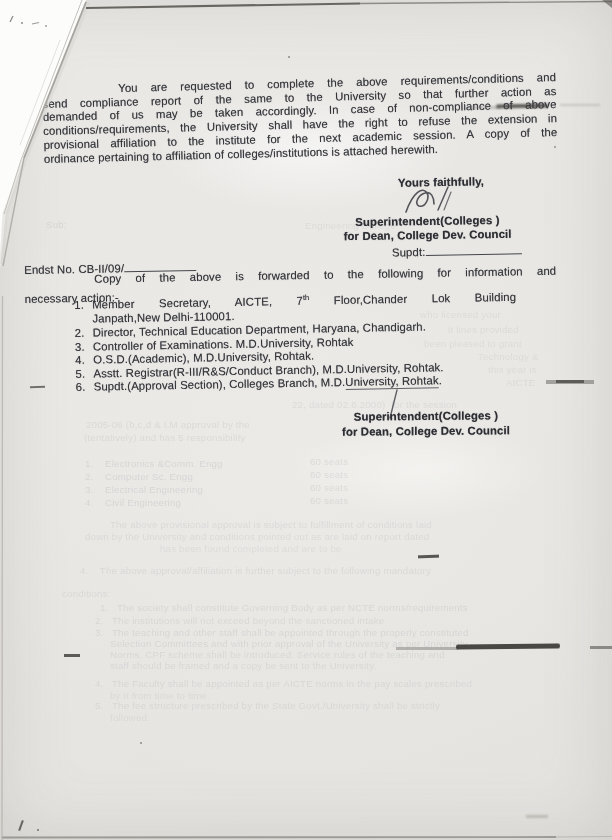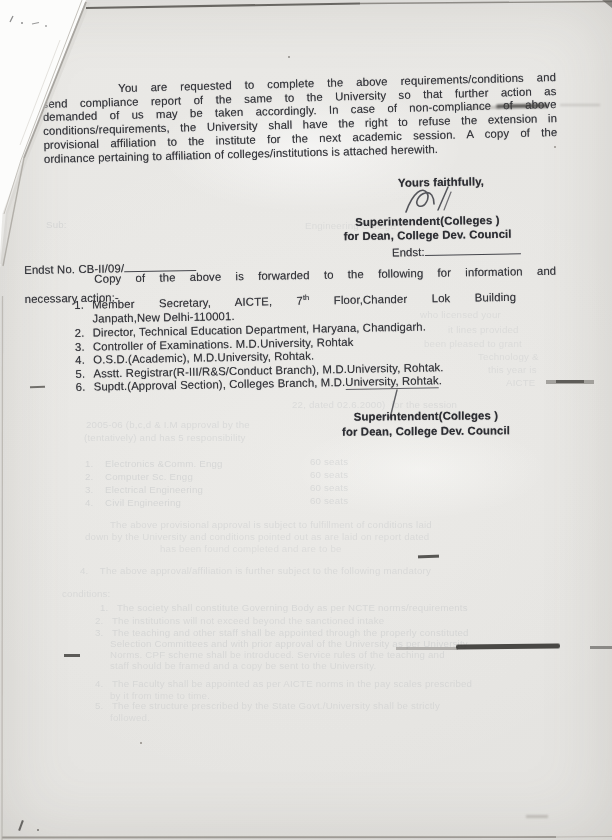--- a/index.html
+++ b/index.html
@@ -93,21 +93,21 @@
     </svg>
   </div>
 
   <div class="txt bold" style="left:325px;top:214px;width:205px;text-align:center;transform:rotate(-0.8deg);line-height:14.2px;">
     <div>Superintendent(Colleges )</div>
     <div>for Dean, College Dev. Council</div>
   </div>
 
   <div style="position:absolute;left:0;top:0;width:612px;height:312px;transform:rotate(-1deg);transform-origin:24px 262px;">
     <div class="txt nowrap" style="left:392px;top:252px;">
-      <span>Endst:</span><span class="blank" style="width:96px;"></span>
+      <span>Supdt:</span><span class="blank" style="width:96px;"></span>
     </div>
     <div class="txt nowrap" style="left:24px;top:263px;">
       <span>Endst No. CB-II/09/</span><span class="blank" style="width:72px;"></span>
     </div>
     <div class="txt pline" style="left:94px;top:274px;width:462px;">Copy of the above is forwarded to the following for information and</div>
     <div class="txt nowrap" style="left:24px;top:293px;">necessary action:-</div>
   </div>
 
   <div style="position:absolute;left:0;top:296px;width:612px;height:110px;transform:rotate(-1.05deg);transform-origin:70px 0;">
     <div class="txt listnum" style="top:3px;">1.</div>

